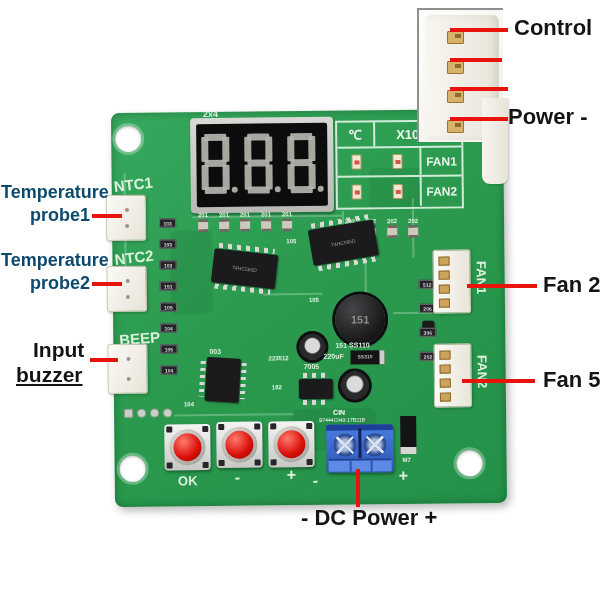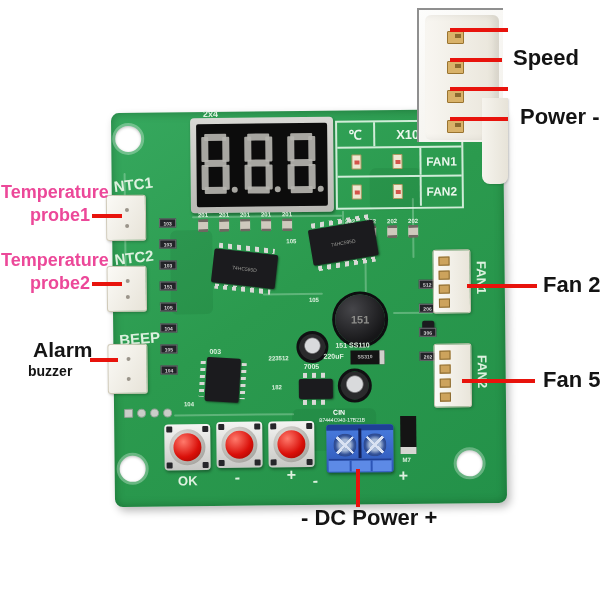--- a/index.html
+++ b/index.html
@@ -112,21 +112,21 @@
              linear-gradient(-45deg, transparent 46%, #d9e2f2 46% 54%, transparent 54%),
              radial-gradient(circle, #a5b8d6 0 34%, #35549a 58%, #152568 100%); }
   .term-foot { position:absolute; left:2px; right:2px; bottom:1px; height:13px; background:#5d8ae6;
                border-top:2px solid #1e3f96; }
   .term-foot::before, .term-foot::after { content:""; position:absolute; top:0; bottom:0; width:2px; background:#2c55b6; }
   .term-foot::before { left:21px; } .term-foot::after { left:42px; }
   .pad { position:absolute; width:9px; height:9px; border-radius:50%; background:#cbcec9; border:1px solid #8fa093; }
 
   
   .biglabel { position:absolute; font-weight:bold; color:#141414; font-size:22px; white-space:nowrap; z-index:7; }
-  .midlabel { position:absolute; font-weight:bold; color:#ec4899; font-size:18px; white-space:nowrap; z-index:7; }
+  .midlabel { position:absolute; font-weight:bold; color:#0c4a6e; font-size:18px; white-space:nowrap; z-index:7; }
   .redline  { position:absolute; height:4px; background:#e8130c; z-index:6; }
   .redline-v{ position:absolute; width:4px;  background:#e8130c; z-index:6; }
 
   
   .photo { position:absolute; left:417px; top:8px; width:86px; height:134px;
            background:linear-gradient(135deg,#fdfdfc,#f2f0ea); border-left:2px solid #8f8f8f;
            border-top:2px solid #8f8f8f; z-index:4; }
   .bigconn { position:absolute; left:6px; top:5px; width:74px; height:125px;
              background:linear-gradient(90deg,#f8f6f1,#e9e5da); border-radius:6px;
              box-shadow:inset -5px 0 7px rgba(0,0,0,.08); }
@@ -389,33 +389,33 @@
       <span class="bigpin" style="top:75px;"></span>
       <span class="bigpin" style="top:105px;"></span>
     </div>
   </div>
   <div class="connfoot"></div>
 
   <div class="redline" style="left:450px;top:28px;width:58px;"></div>
   <div class="redline" style="left:450px;top:58px;width:52px;"></div>
   <div class="redline" style="left:450px;top:87px;width:58px;"></div>
   <div class="redline" style="left:450px;top:117px;width:58px;"></div>
-  <div class="biglabel" style="left:513px;top:45px;">Speed</div>
-  <div class="biglabel" style="left:520px;top:104px;">Power -</div>
+  <div class="biglabel" style="left:514px;top:15px;">Control</div>
+  <div class="biglabel" style="left:508px;top:104px;">Power -</div>
 
   <div class="midlabel" style="left:1px;top:182px;">Temperature</div>
   <div class="midlabel" style="left:30px;top:205px;">probe1</div>
   <div class="redline" style="left:92px;top:214px;width:30px;"></div>
 
   <div class="midlabel" style="left:1px;top:250px;">Temperature</div>
   <div class="midlabel" style="left:30px;top:273px;">probe2</div>
   <div class="redline" style="left:92px;top:282px;width:30px;"></div>
 
-  <div class="biglabel" style="left:33px;top:338px;font-size:21px;">Alarm</div>
-  <div class="biglabel" style="left:28px;top:363px;font-size:14px;">buzzer</div>
+  <div class="biglabel" style="left:33px;top:338px;font-size:21px;">Input</div>
+  <div class="biglabel" style="left:16px;top:363px;font-size:21px;text-decoration:underline;">buzzer</div>
   <div class="redline" style="left:90px;top:358px;width:28px;"></div>
 
   <div class="redline" style="left:467px;top:284px;width:70px;"></div>
   <div class="biglabel" style="left:543px;top:272px;">Fan 2</div>
   <div class="redline" style="left:462px;top:379px;width:73px;"></div>
   <div class="biglabel" style="left:543px;top:367px;">Fan 5</div>
 
   <div class="redline-v" style="left:356px;top:469px;height:38px;"></div>
   <div class="biglabel" style="left:301px;top:505px;">- DC Power +</div>
 

